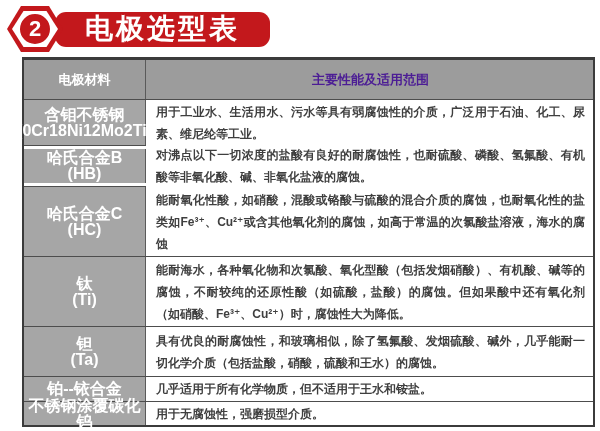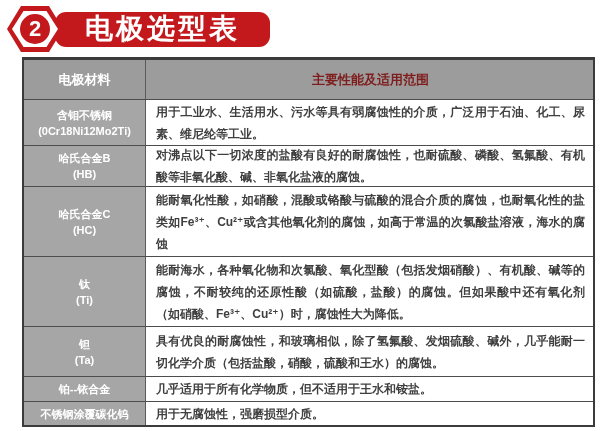--- a/index.html
+++ b/index.html
@@ -44,36 +44,36 @@
     position:absolute;left:22px;top:57px;width:573px;
     border:2px solid #3b3b3b;border-top-width:3px;
     box-sizing:border-box;background:#fff;
   }
   .tr{display:flex;width:100%;box-sizing:border-box;border-bottom:1px solid #4d4d4d;}
   .tr:last-child{border-bottom:none;}
   .td-left{
     width:122px;flex:0 0 122px;box-sizing:border-box;
     background:#a6a6a6;border-right:1px solid #5a5a5a;
     display:flex;flex-direction:column;align-items:center;justify-content:center;
-    color:#ffffff;font-weight:bold;font-size:11px;line-height:16px;text-align:center;
+    color:#ffffff;font-weight:bold;font-size:16px;line-height:16px;text-align:center;
     padding:1px 2px;
   }
   .td-right{
     flex:1 1 auto;box-sizing:border-box;background:#ffffff;
     display:flex;flex-direction:column;justify-content:center;
     color:#3f3f3f;font-weight:bold;font-size:12px;line-height:22px;
     padding:1px 8px 1px 10px;text-align:justify;
   }
   .thead .td-left{background:#9c9c9c;font-size:13px;}
   .thead .td-right{
-    background:#9c9c9c;color:#7f1d1d;font-size:13px;
+    background:#9c9c9c;color:#4c1d95;font-size:13px;
     align-items:center;text-align:center;line-height:normal;
   }
   
-  .r0{height:40px;} .r1{height:46px;} .r2{height:41px;} .r3{height:70px;}
+  .r0{height:40px;} .r1{height:46px;} .r2{height:41px;align-items:center;} .r3{height:70px;}
   .r4{height:70px;} .r5{height:50px;} .r6{height:23px;} .r7{height:25px;}
 </style>
 </head>
 <body>
 
 <div class="page">
 
   <div class="top-bar">
     <div class="hex-badge">
       <div class="hex-inner"></div>

